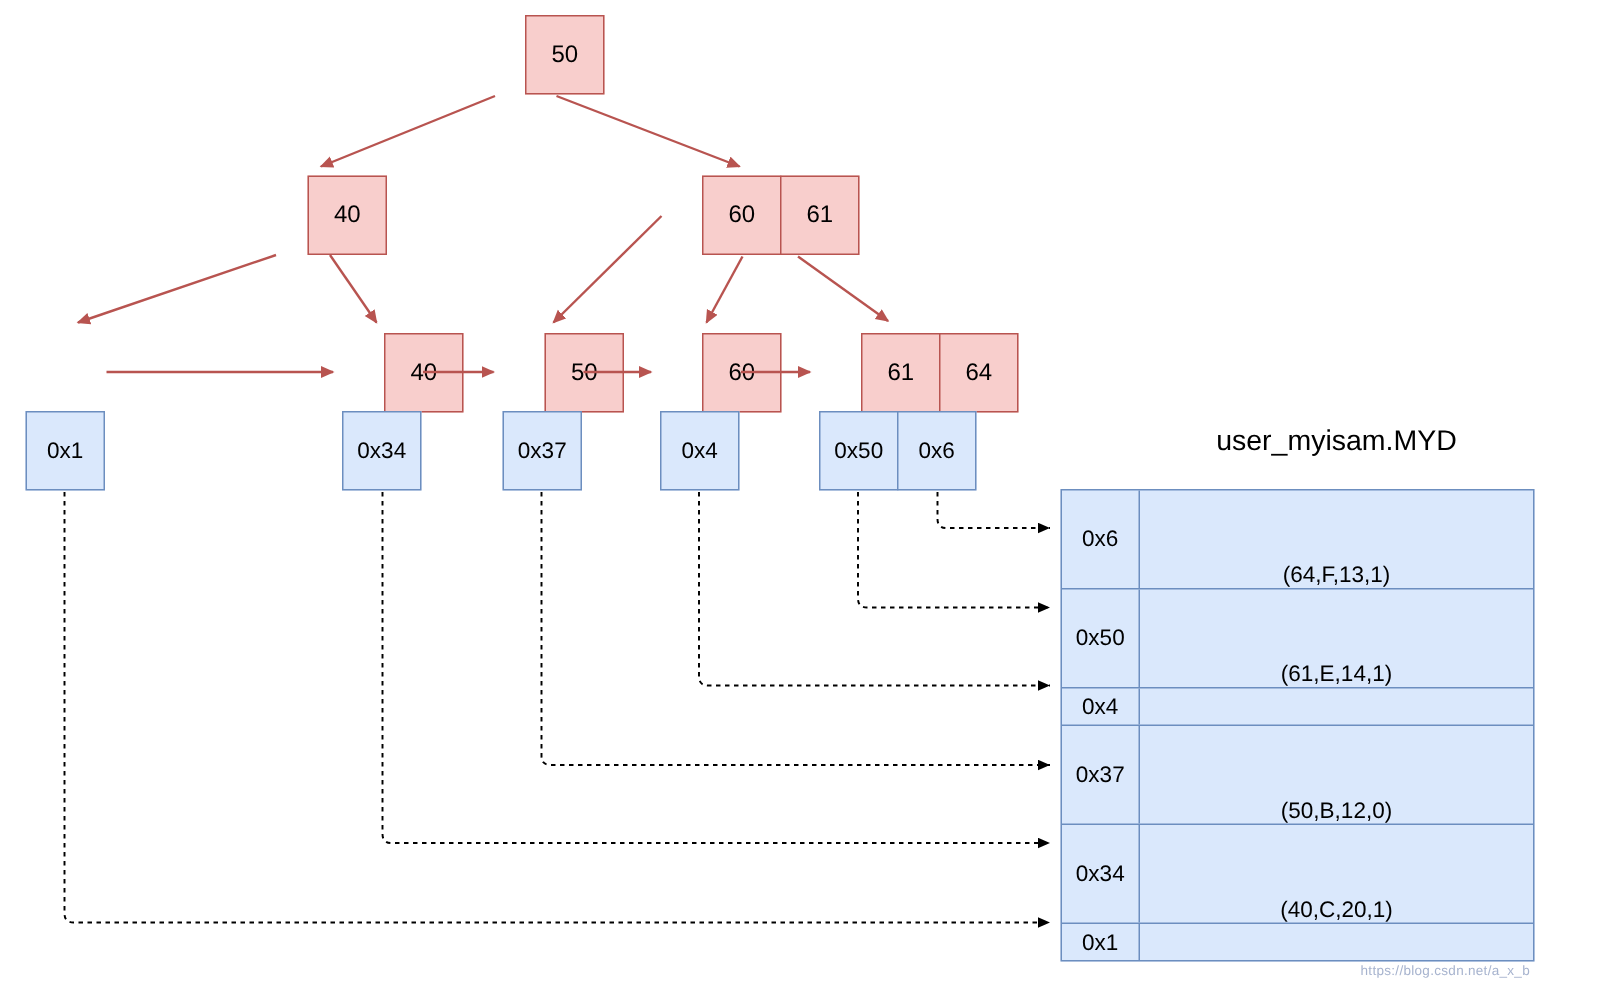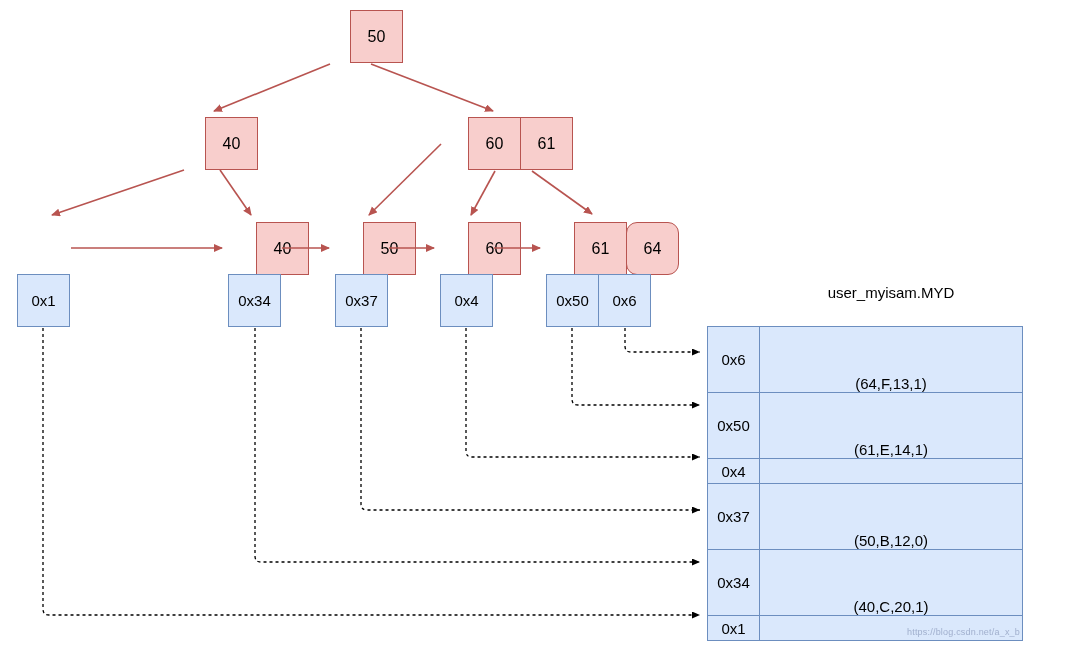--- a/index.html
+++ b/index.html
@@ -22,45 +22,45 @@
   }
   .trow { flex:1; display:flex; border-top:1px solid #6c8ebf; }
   .trow:first-child { border-top:none; }
   .taddr {
     width:52px; box-sizing:border-box; border-right:1px solid #6c8ebf;
     display:flex; align-items:center; justify-content:center; font-size:15px;
   }
   .trec { flex:1; display:flex; align-items:center; justify-content:center; font-size:15px;margin-top:48px; }
   .table-title {
     position:absolute; left:759px; top:284px; width:264px;
-    text-align:center; font-size:15px;
+    text-align:center; font-size:19px;
   }
   .watermark {
-    position:absolute; left:855px; top:627px; width:165px;
+    position:absolute; left:855px; top:642px; width:165px;
     text-align:right; font-size:9px; color:rgba(150,166,198,0.85);
     letter-spacing:0.2px;
   }
 </style>
 </head>
 <body>
 
 <div class="canvas">
 
   <div class="cell key-cell" style="left:322px; top:10px;">50</div>
 
   <div class="cell key-cell" style="left:177px; top:117px;">40</div>
 
   <div class="cell key-cell" style="left:440px; top:117px;">60</div>
   <div class="cell key-cell" style="left:492px; top:117px;">61</div>
 
   <div class="cell key-cell" style="left:228px; top:222px;">40</div>
   <div class="cell key-cell" style="left:335px; top:222px;">50</div>
   <div class="cell key-cell" style="left:440px; top:222px;">60</div>
   <div class="cell key-cell" style="left:546px; top:222px;">61</div>
-  <div class="cell key-cell" style="left:598px; top:222px;border-radius:11px;">64</div>
+  <div class="cell key-cell" style="left:598px; top:222px;">64</div>
 
   <div class="cell addr-cell" style="left:17px;  top:274px;">0x1</div>
   <div class="cell addr-cell" style="left:228px; top:274px;">0x34</div>
   <div class="cell addr-cell" style="left:335px; top:274px;">0x37</div>
   <div class="cell addr-cell" style="left:440px; top:274px;">0x4</div>
   <div class="cell addr-cell" style="left:546px; top:274px;">0x50</div>
   <div class="cell addr-cell" style="left:598px; top:274px;">0x6</div>
 
   <div class="table-title">user_myisam.MYD</div>
 

